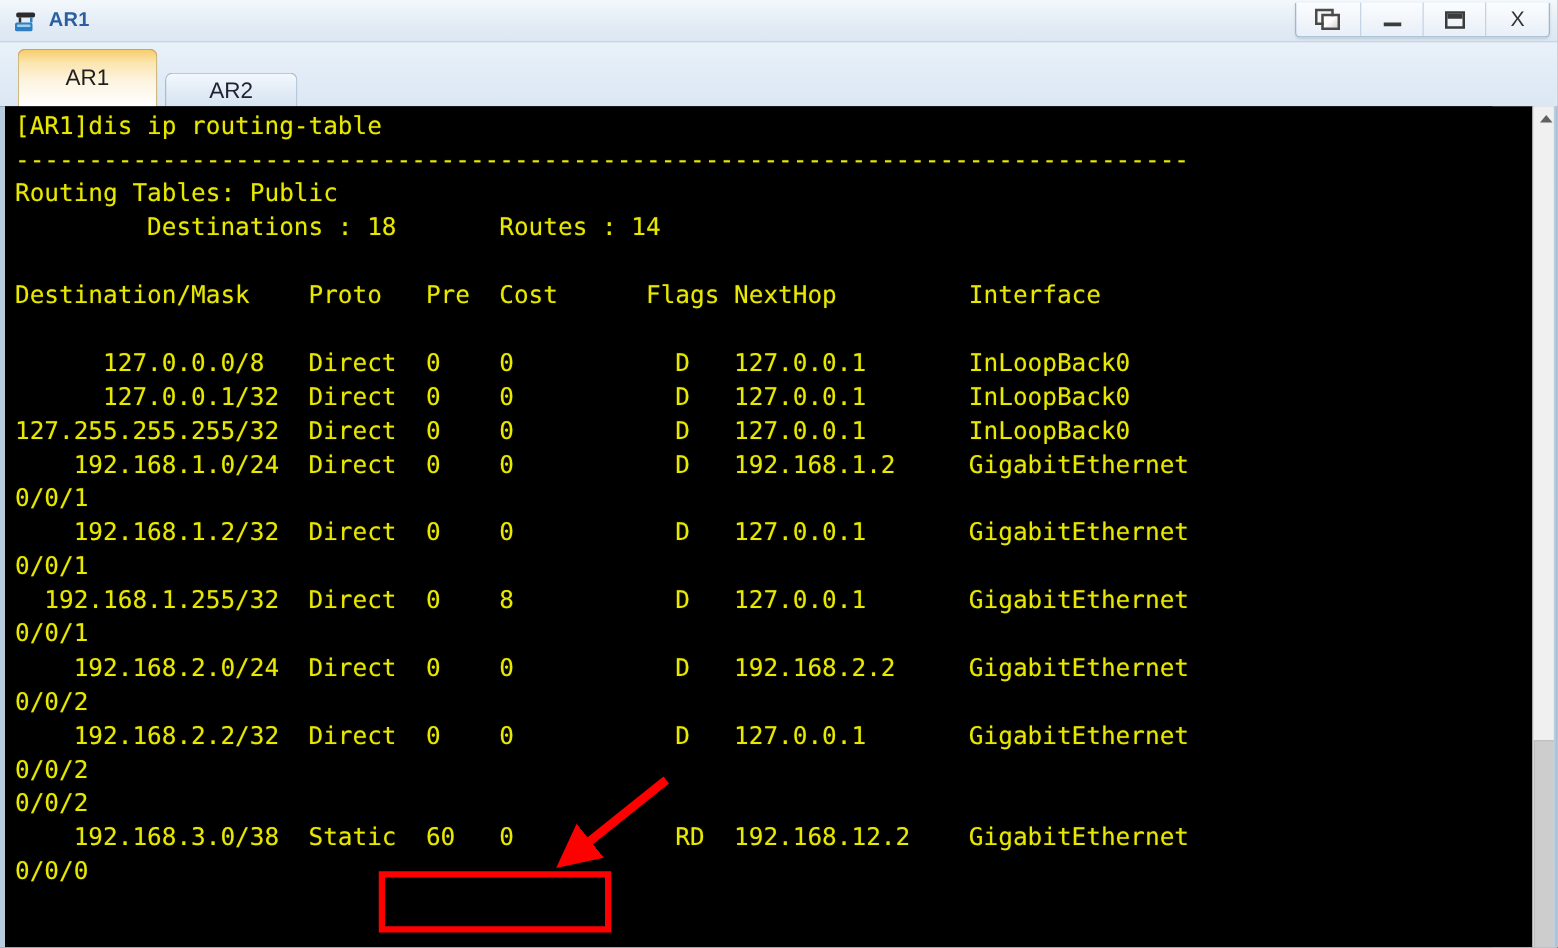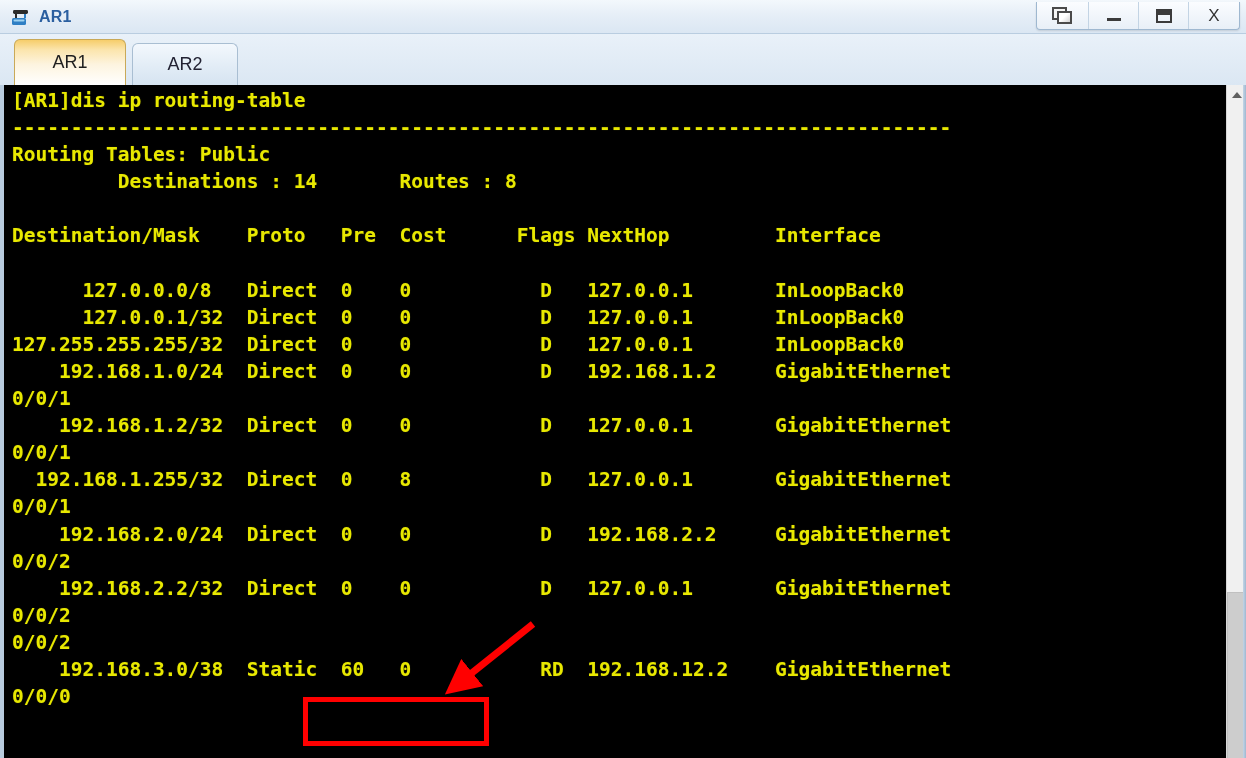--- a/index.html
+++ b/index.html
@@ -71,21 +71,21 @@
 
   
   .tabstrip {
     position: absolute; left: 0; top: 34px;
     width: 1246px; height: 51px;
     background: linear-gradient(180deg,#e9f1f9 0%, #dbe7f3 100%);
     display: flex; align-items: flex-end;
     padding-left: 14px;
   }
   .tab {
-    height: 42px;
+    height: 27px;
     min-width: 106px;
     display: flex; align-items: center; justify-content: center;
     font-size: 18px; color: #1f1f1f;
     border: 1px solid #a9bed2;
     border-bottom: none;
     border-radius: 6px 6px 0 0;
     margin-right: 6px;
     position: relative;
     cursor: default;
   }
@@ -117,21 +117,21 @@
     padding: 2px 0 0 8px;
     overflow: hidden;
   }
   .tline {
     font-family: "DejaVu Sans Mono", "Liberation Mono", monospace;
     font-size: 19.5px;
     line-height: 27.1px;
     color: #e8e800;
     white-space: pre;
     letter-spacing: 0px;
-    font-weight: 700;
+    font-weight: 400;
     text-shadow: 0 0 1px rgba(232,232,0,.35);
   }
 
   
   .scrollbar {
     position: absolute; right: 0; top: 85px;
     width: 20px; height: 673px;
     background: #f0f0f0;
     border-left: 1px solid #d8d8d8;
   }
@@ -220,21 +220,21 @@
     <div class="tab inactive">
       <span>AR2</span>
     </div>
   </div>
 
   <div class="terminal-wrap">
     <div class="terminal" id="terminal-output">
         <div class="tline">[AR1]dis ip routing-table</div>
         <div class="tline">--------------------------------------------------------------------------------</div>
         <div class="tline">Routing Tables: Public</div>
-        <div class="tline">         Destinations : 14       Routes : 8</div>
+        <div class="tline">         Destinations : 18       Routes : 14</div>
         <div class="tline">&nbsp;</div>
         <div class="tline">Destination/Mask    Proto   Pre  Cost      Flags NextHop         Interface</div>
         <div class="tline">&nbsp;</div>
         <div class="tline">      127.0.0.0/8   Direct  0    0           D   127.0.0.1       InLoopBack0</div>
         <div class="tline">      127.0.0.1/32  Direct  0    0           D   127.0.0.1       InLoopBack0</div>
         <div class="tline">127.255.255.255/32  Direct  0    0           D   127.0.0.1       InLoopBack0</div>
         <div class="tline">    192.168.1.0/24  Direct  0    0           D   192.168.1.2     GigabitEthernet</div>
         <div class="tline">0/0/1</div>
         <div class="tline">    192.168.1.2/32  Direct  0    0           D   127.0.0.1       GigabitEthernet</div>
         <div class="tline">0/0/1</div>

